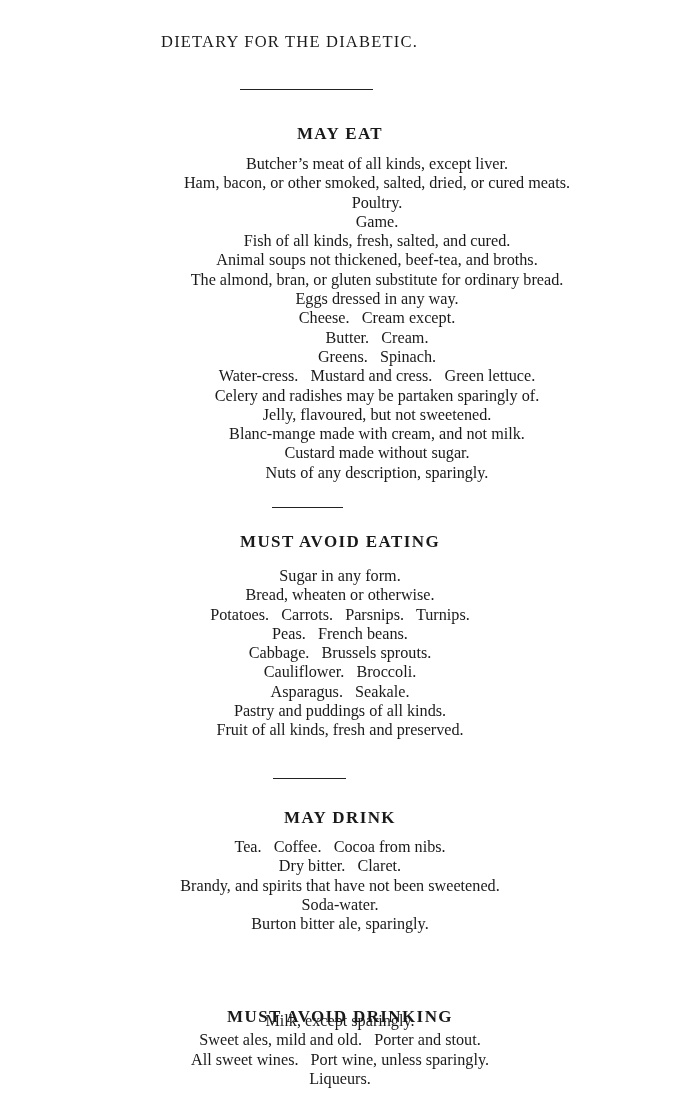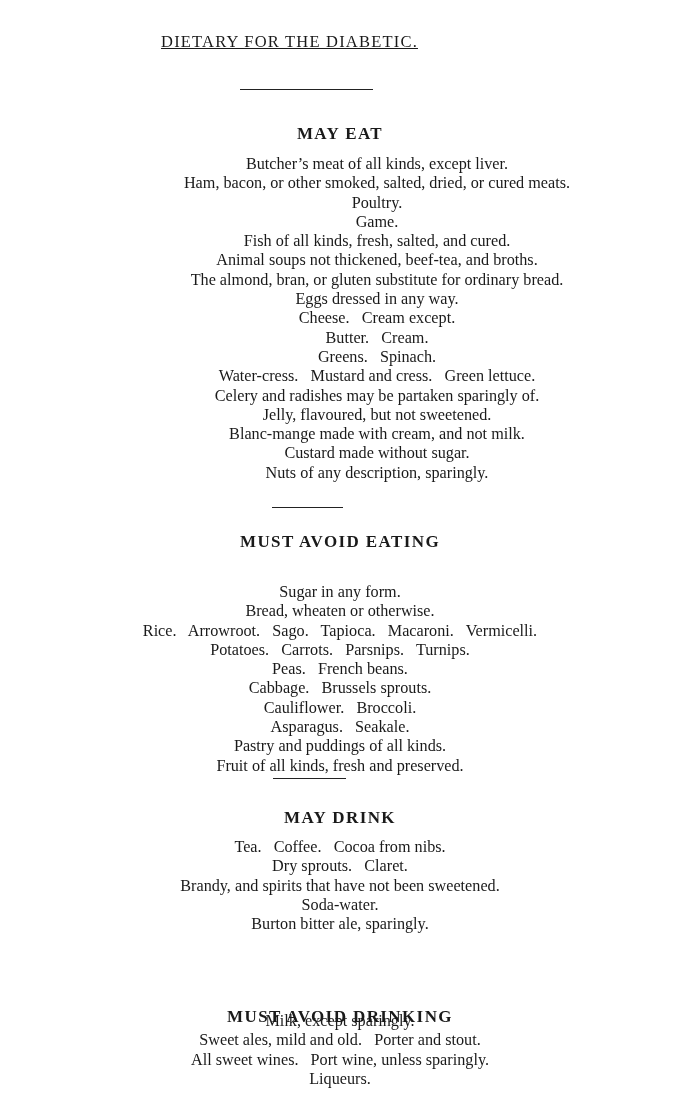--- a/index.html
+++ b/index.html
@@ -2,21 +2,21 @@
 <html><head>
 <meta charset="utf-8">
 <style>
   html, body { margin: 0; padding: 0; background: #ffffff; }
   body {
     width: 680px; height: 1117px; position: relative; overflow: hidden;
     font-family: "Liberation Serif", "DejaVu Serif", serif; color: #1a1a1a;
   }
   .title {
     position: absolute; top: 32px; left: 0; width: 579px; text-align: center;
-    font-size: 16.5px; letter-spacing: 1.2px; text-decoration: underline;
+    font-size: 16.5px; letter-spacing: 1.2px;
   }
   .rule { position: absolute; height: 1px; background: #222; }
   .heading {
     position: absolute; left: 0; width: 680px; text-align: center;
     font-size: 17px; font-weight: bold; letter-spacing: 1.4px;
   }
   .lines {
     position: absolute; left: 0; width: 680px; text-align: center;
     font-size: 16.2px; line-height: 19.3px; margin: 0; padding: 0; list-style: none;
   }
@@ -46,39 +46,38 @@
   <li>Celery and radishes may be partaken sparingly of.</li>
   <li>Jelly, flavoured, but not sweetened.</li>
   <li>Blanc-mange made with cream, and not milk.</li>
   <li>Custard made without sugar.</li>
   <li>Nuts of any description, sparingly.</li>
 </ul>
 
 <div class="rule" style="top:507px; left:272px; width:71px;"></div>
 
 <div class="heading" style="top:532px;">MUST AVOID EATING</div>
-<ul class="lines" style="top:583px;">
+<ul class="lines" style="top:567px;">
   <li>Sugar in any form.</li>
   <li>Bread, wheaten or otherwise.</li>
-  <li>Rice.   Arrowroot.   Sago.   Tapioca.   Macaroni.   Vermicelli.</li>
   <li>Potatoes.   Carrots.   Parsnips.   Turnips.</li>
   <li>Peas.   French beans.</li>
   <li>Cabbage.   Brussels sprouts.</li>
   <li>Cauliflower.   Broccoli.</li>
   <li>Asparagus.   Seakale.</li>
   <li>Pastry and puddings of all kinds.</li>
   <li>Fruit of all kinds, fresh and preserved.</li>
 </ul>
 
 <div class="rule" style="top:778px; left:273px; width:73px;"></div>
 
 <div class="heading" style="top:808px;">MAY DRINK</div>
 <ul class="lines" style="top:838px;">
   <li>Tea.   Coffee.   Cocoa from nibs.</li>
-  <li>Dry sprouts.   Claret.</li>
+  <li>Dry bitter.   Claret.</li>
   <li>Brandy, and spirits that have not been sweetened.</li>
   <li>Soda-water.</li>
   <li>Burton bitter ale, sparingly.</li>
 </ul>
 
 <div class="heading" style="top:981px;margin-top:26px;">MUST AVOID DRINKING</div>
 <ul class="lines" style="top:1012px;">
   <li>Milk, except sparingly.</li>
   <li>Sweet ales, mild and old.   Porter and stout.</li>
   <li>All sweet wines.   Port wine, unless sparingly.</li>

